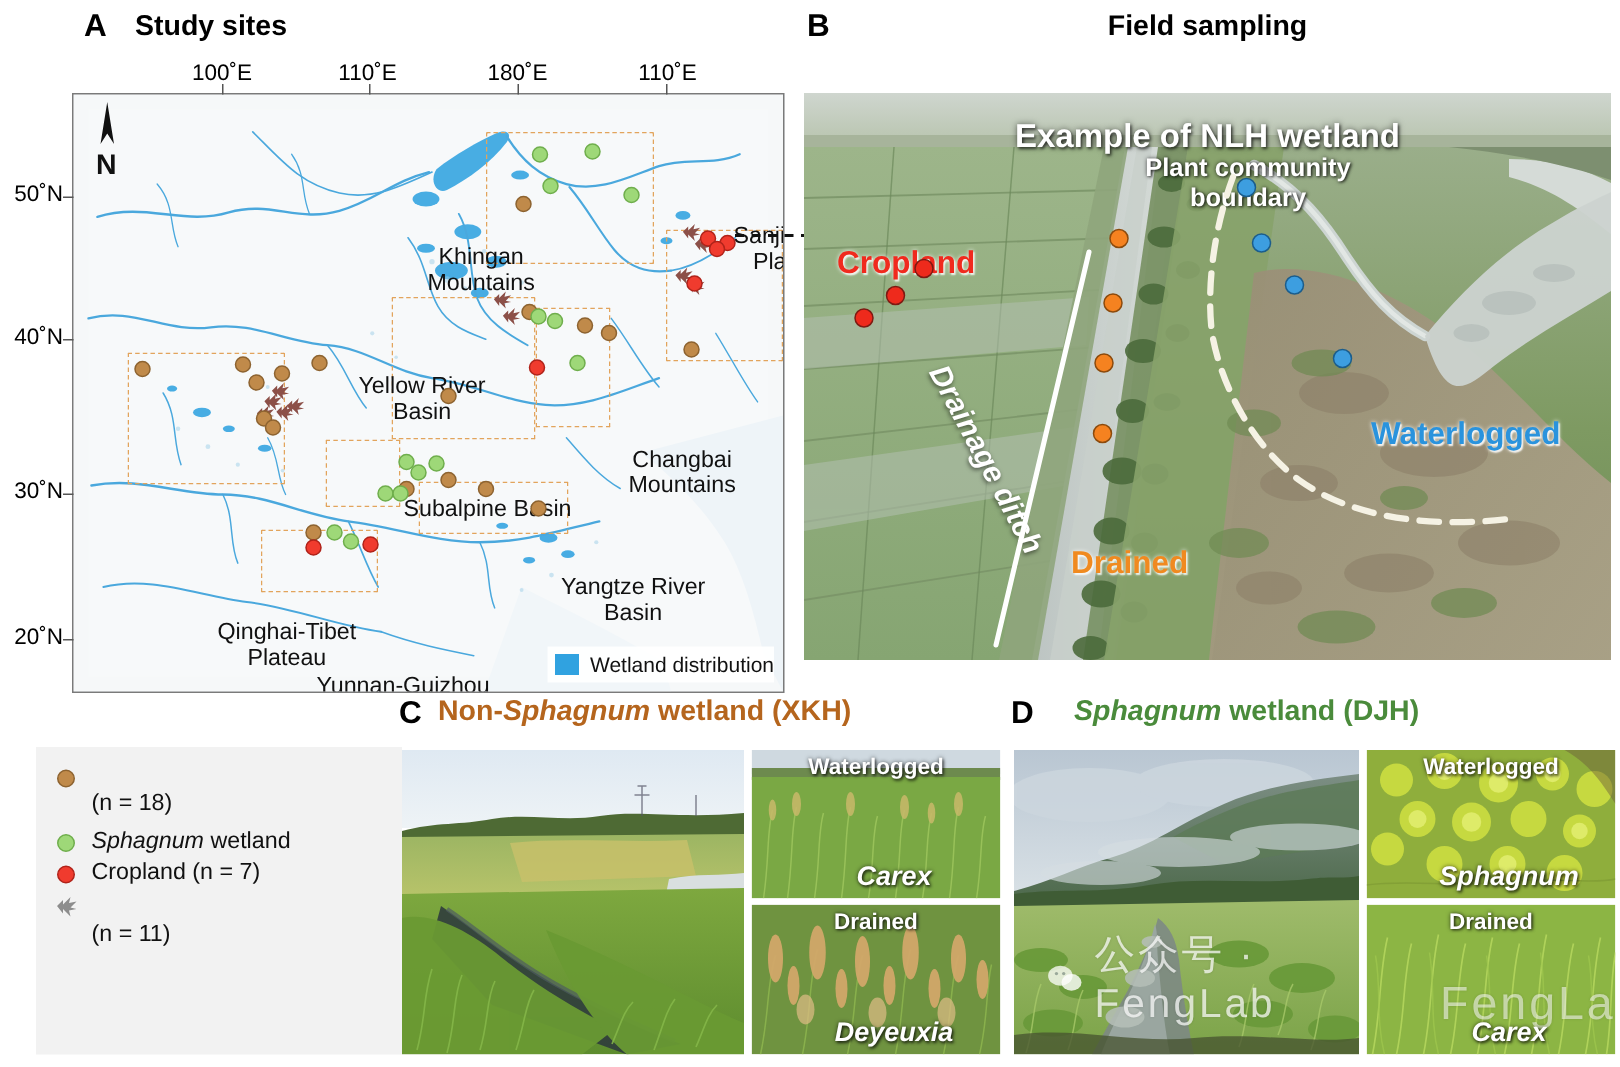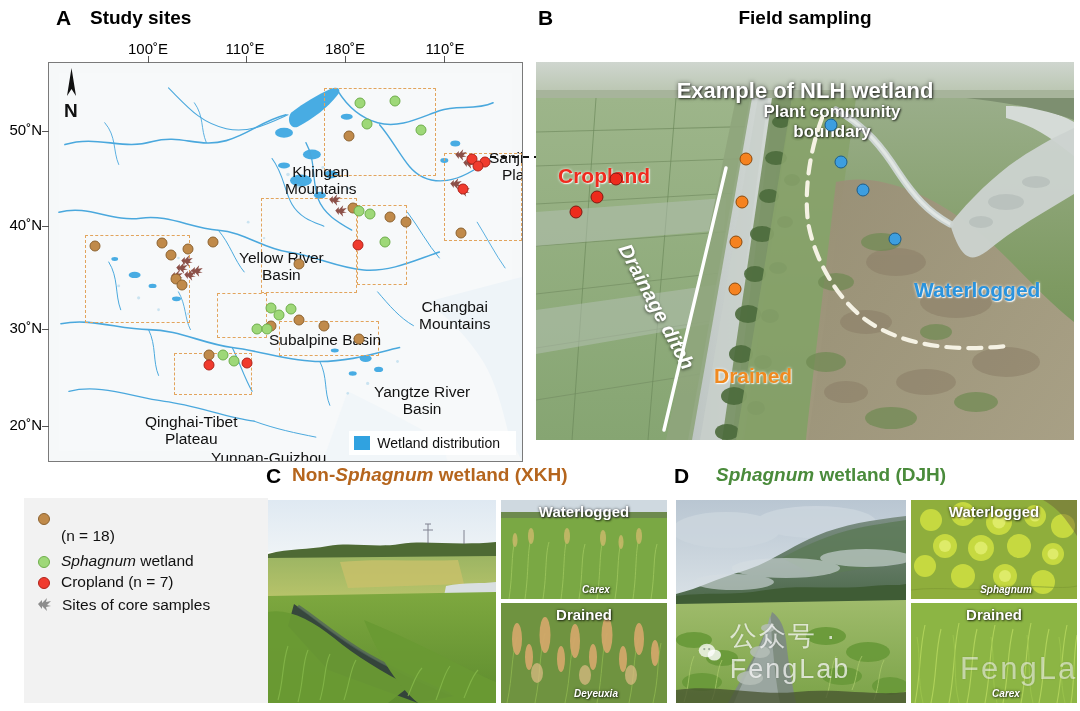--- a/index.html
+++ b/index.html
@@ -50,21 +50,21 @@
 
   .core-pin {
     position:absolute; transform:translate(-50%,-50%);
     width:15px; height:15px; color:#8c5048;
   }
   .core-pin svg { display:block; width:100%; height:100%; }
 
   #map-inset-legend {
     position:absolute; right:6px; bottom:6px;
     background:rgba(255,255,255,0.92);
-    padding:4px 16px 4px 5px;
+    padding:4px 0 4px 5px;
     display:flex; align-items:center; gap:7px;
     font-size:14px; color:#111;
   }
   .wetland-swatch { width:16px; height:14px; background:#30a2e0; display:block; }
 
   .leader-line {
     position:absolute; border-top:2px dashed #111; height:0;
   }
 
   
@@ -135,21 +135,21 @@
   #panel-d-top  { left:911px; top:500px; width:166px; height:99px; overflow:hidden; }
   #panel-d-bot  { left:911px; top:603px; width:166px; height:100px; overflow:hidden; }
 
   .sub-cap-top {
     position:absolute; left:0; right:0; top:3px; text-align:center;
     font-size:15px; font-weight:bold; color:#fff;
     text-shadow:0 0 3px rgba(0,0,0,.6), 1px 1px 2px rgba(0,0,0,.6);
   }
   .sub-cap-bot {
     position:absolute; left:0; right:0; bottom:4px; text-align:center;
-    font-size:10px; font-weight:bold; font-style:italic; color:#fff;
+    font-size:18px; font-weight:bold; font-style:italic; color:#fff;
     text-shadow:0 0 3px rgba(0,0,0,.6), 1px 1px 2px rgba(0,0,0,.6);
     padding-left:24px;
   }
   .wm {
     position:absolute; color:rgba(255,255,255,.72);
     font-size:27px; letter-spacing:2px; pointer-events:none;
     text-shadow:0 0 2px rgba(0,0,0,.12);
   }
 </style>
 </head>
@@ -571,22 +571,22 @@
     </span>
     <span class="lg-text">Cropland (n = 7)</span>
   </div>
 
   <div class="legend-row" style="margin-top:2px;">
     <span class="lg-mark" style="margin-top:2px;">
       <svg width="17" height="15" viewBox="0 0 17 15">
         <path d="M2,7 L6,3 L6,6 L11,1 L10,5 L15,4 L11,8 L15,9 L10,10 L11,14 L6,9 L6,12 Z" fill="#8d8d8d"></path>
       </svg>
     </span>
-    <span class="lg-text">Sites of core samples</span>
   </div>
+  <div class="lg-sub">(n = 11)</div>
 </div>
 
 <div class="abs panel-letter" style="left:266px; top:464px;">C</div>
 <div class="abs panel-title" style="left:292px; top:464px; color:#b5651d;"><span>Non-</span><span style="font-style:italic;">Sphagnum</span><span> wetland (XKH)</span></div>
 
 <div class="abs" id="panel-c-main">
   <svg width="228" height="203" viewBox="0 0 228 203" preserveAspectRatio="none">
     <defs>
       <linearGradient id="cSky" x1="0" y1="0" x2="0" y2="1">
         <stop offset="0%" stop-color="#dfe9f2"></stop>

